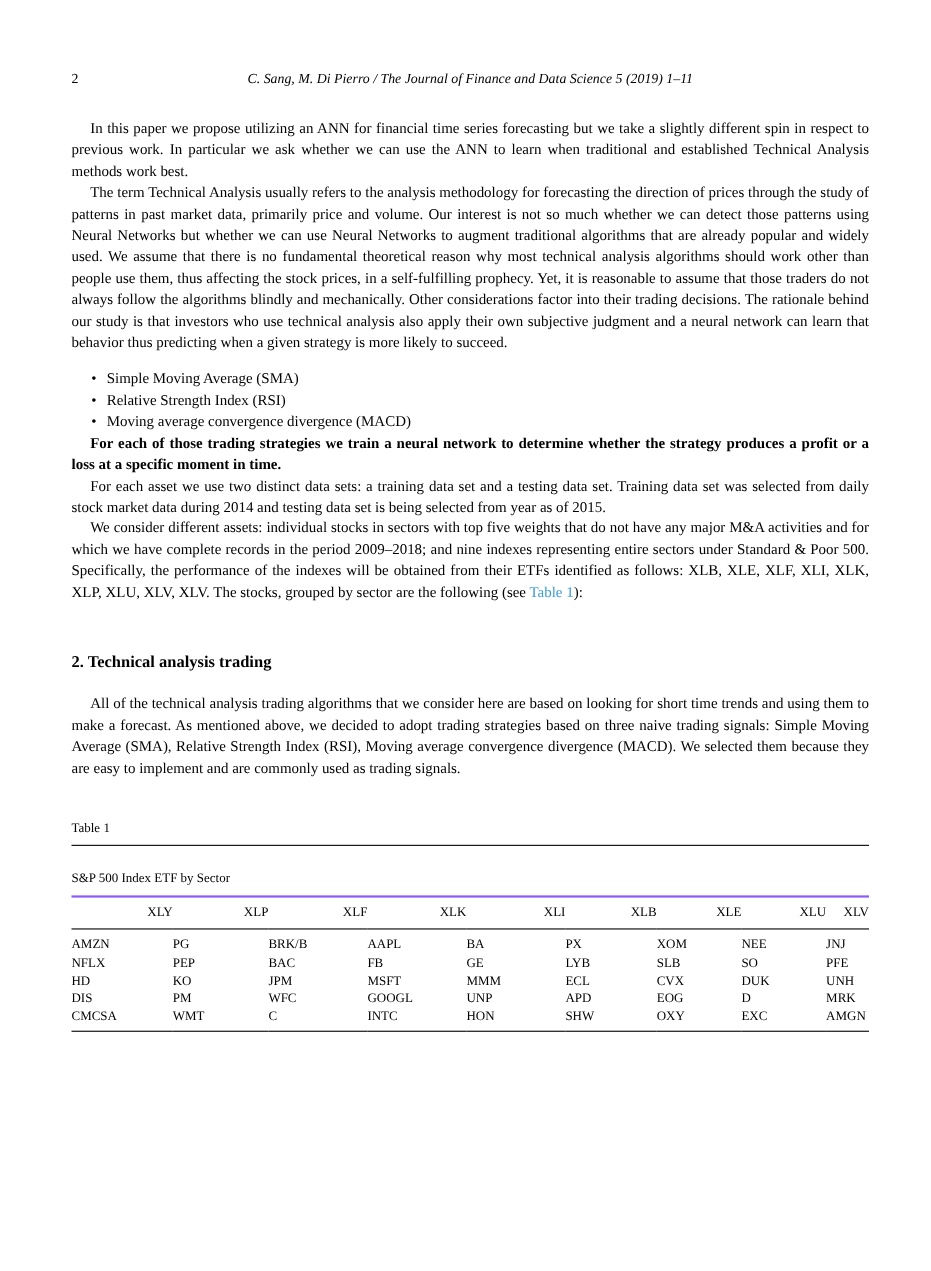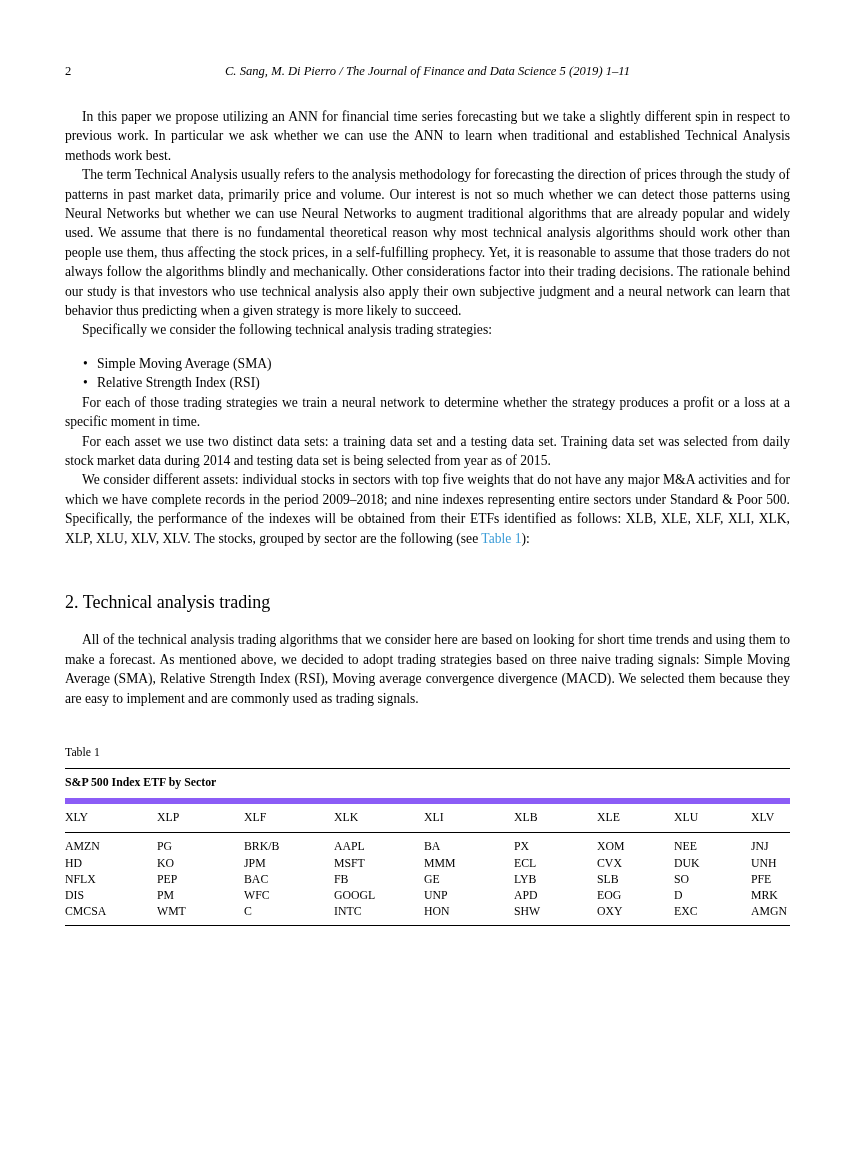--- a/index.html
+++ b/index.html
@@ -17,35 +17,34 @@
   .pagenum{text-align:left;font-style:normal;}
   .rtitle{font-style:italic;text-align:center;white-space:nowrap;}
   
   .body-text{margin-top:28px;font-size:13.6px;line-height:19.4px;text-align:justify;}
   p.para{margin:0;text-indent:17px;}
   .link{color:#3c9cd7;text-decoration:none;cursor:pointer;}
   
   ul.bullets{list-style:none;margin:14px 0 0 0;padding:0 0 0 18px;}
   ul.bullets li{margin:0;text-indent:0;font-family:Liberation Serif, serif;}
   ul.bullets .bullet{display:inline-block;width:14px;}
-  .after-list{margin-top:19px;}
+  .after-list{margin-top:19px;font-weight:bold;}
   
-  h2.sec{font-size:18px;margin:45px 0 0 0;font-weight:normal;}
+  h2.sec{font-size:15px;margin:45px 0 0 0;font-weight:bold;}
   .sec-body{margin-top:18px;}
   
   .table-block{margin-top:36px;font-size:11.8px;}
   .tcaption div{line-height:17.5px;}
   .spanner{
-    margin-top:7px;border-top:1.5px solid #000;border-bottom:6px solid #8b5cf6;
-    padding:4px 0 5px 0;
-    font-weight:bold;
+    margin-top:7px;border-top:1.5px solid #000;border-bottom:2px solid #8b5cf6;
+    padding:20px 0 5px 0;
   }
   table.t1{width:100%;border-collapse:collapse;table-layout:fixed;border-bottom:1.5px solid #000;}
   table.t1 th{
-    font-weight:normal;text-align:left;padding:4px 0 5px 0;
+    font-weight:normal;text-align:right;padding:4px 0 5px 0;
     border-bottom:1px solid #000;
   }
   table.t1 td{padding:0;line-height:16.3px;}
   table.t1 tbody tr:first-child td{padding-top:5px;}
   table.t1 tbody tr:last-child td{padding-bottom:5px;}
 </style>
 </head>
 <body>
 
 <div class="page">
@@ -53,25 +52,25 @@
 
     <div class="rhead">
       <span class="pagenum">2</span>
       <span class="rtitle">C. Sang, M. Di Pierro / The Journal of Finance and Data Science 5 (2019) 1–11</span>
       <span></span>
     </div>
 
     <div class="body-text">
       <p class="para">In this paper we propose utilizing an ANN for financial time series forecasting but we take a slightly different spin in respect to previous work. In particular we ask whether we can use the ANN to learn when traditional and established Technical Analysis methods work best.</p>
       <p class="para">The term Technical Analysis usually refers to the analysis methodology for forecasting the direction of prices through the study of patterns in past market data, primarily price and volume. Our interest is not so much whether we can detect those patterns using Neural Networks but whether we can use Neural Networks to augment traditional algorithms that are already popular and widely used. We assume that there is no fundamental theoretical reason why most technical analysis algorithms should work other than people use them, thus affecting the stock prices, in a self-fulfilling prophecy. Yet, it is reasonable to assume that those traders do not always follow the algorithms blindly and mechanically. Other considerations factor into their trading decisions. The rationale behind our study is that investors who use technical analysis also apply their own subjective judgment and a neural network can learn that behavior thus predicting when a given strategy is more likely to succeed.</p>
-      <p class="para">Specifically we consider the following technical analysis trading strategies:</p>
 
       <ul class="bullets">
         <li><span class="bullet">•</span><span>Simple Moving Average (SMA)</span></li>
         <li><span class="bullet">•</span><span>Relative Strength Index (RSI)</span></li>
+        <li><span class="bullet">•</span><span>Moving average convergence divergence (MACD)</span></li>
       </ul>
 
       <p class="para after-list">For each of those trading strategies we train a neural network to determine whether the strategy produces a profit or a loss at a specific moment in time.</p>
       <p class="para">For each asset we use two distinct data sets: a training data set and a testing data set. Training data set was selected from daily stock market data during 2014 and testing data set is being selected from year as of 2015.</p>
       <p class="para"><span>We consider different assets: individual stocks in sectors with top five weights that do not have any major M&amp;A activities and for which we have complete records in the period 2009–2018; and nine indexes representing entire sectors under Standard &amp; Poor 500. Specifically, the performance of the indexes will be obtained from their ETFs identified as follows: XLB, XLE, XLF, XLI, XLK, XLP, XLU, XLV, XLV. The stocks, grouped by sector are the following (see </span><a class="link">Table 1</a><span>):</span></p>
 
       <h2 class="sec">2.  Technical analysis trading</h2>
 
       <div class="sec-body">
         <p class="para">All of the technical analysis trading algorithms that we consider here are based on looking for short time trends and using them to make a forecast. As mentioned above, we decided to adopt trading strategies based on three naive trading signals: Simple Moving Average (SMA), Relative Strength Index (RSI), Moving average convergence divergence (MACD). We selected them because they are easy to implement and are commonly used as trading signals.</p>
@@ -113,40 +112,40 @@
               <td>PG</td>
               <td>BRK/B</td>
               <td>AAPL</td>
               <td>BA</td>
               <td>PX</td>
               <td>XOM</td>
               <td>NEE</td>
               <td>JNJ</td>
             </tr>
             <tr>
+              <td>NFLX</td>
+              <td>PEP</td>
+              <td>BAC</td>
+              <td>FB</td>
+              <td>GE</td>
+              <td>LYB</td>
+              <td>SLB</td>
+              <td>SO</td>
+              <td>PFE</td>
+            </tr>
+            <tr>
               <td>HD</td>
               <td>KO</td>
               <td>JPM</td>
               <td>MSFT</td>
               <td>MMM</td>
               <td>ECL</td>
               <td>CVX</td>
               <td>DUK</td>
               <td>UNH</td>
-            </tr>
-            <tr>
-              <td>NFLX</td>
-              <td>PEP</td>
-              <td>BAC</td>
-              <td>FB</td>
-              <td>GE</td>
-              <td>LYB</td>
-              <td>SLB</td>
-              <td>SO</td>
-              <td>PFE</td>
             </tr>
             <tr>
               <td>DIS</td>
               <td>PM</td>
               <td>WFC</td>
               <td>GOOGL</td>
               <td>UNP</td>
               <td>APD</td>
               <td>EOG</td>
               <td>D</td>

